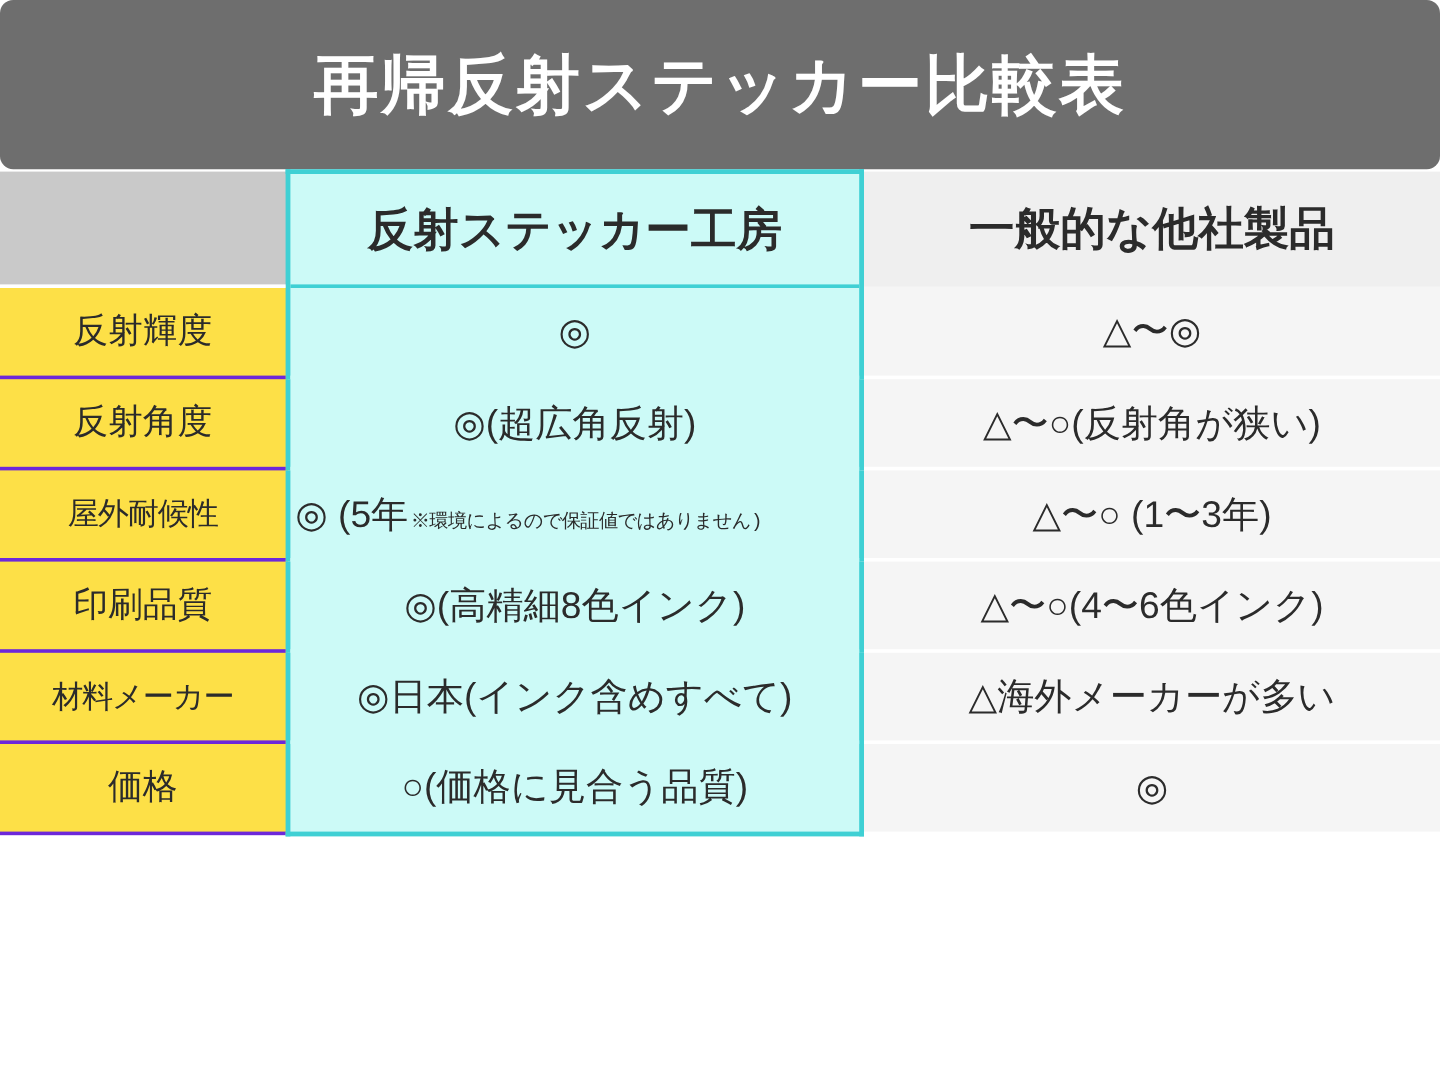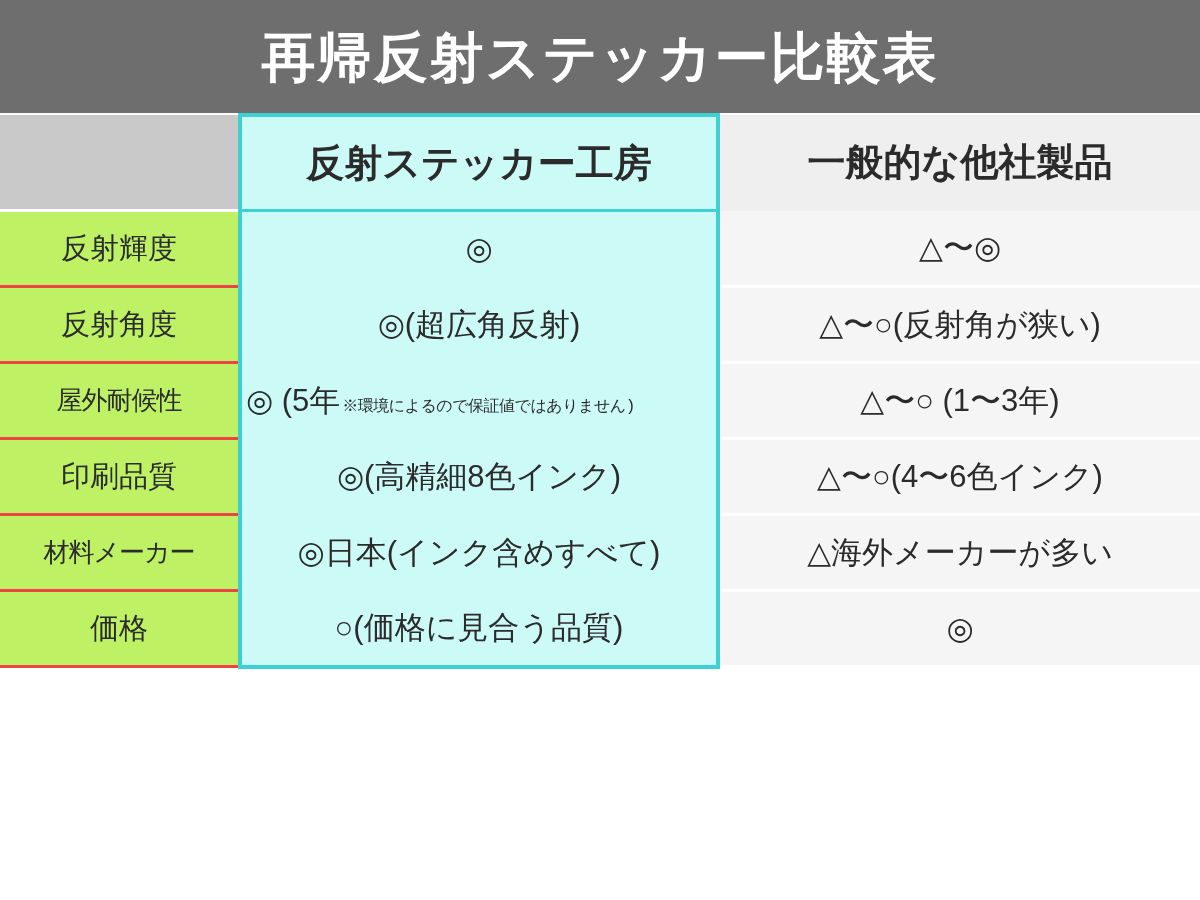--- a/index.html
+++ b/index.html
@@ -16,25 +16,26 @@
 
   .sheet {
     width: 1200px;
     height: 900px;
     position: relative;
     box-sizing: border-box;
   }
 
   
   .title-bar {
-    height: 113px;
+    height: 141px;
     background: #6e6e6e;
     display: flex;
     align-items: center;
     justify-content: center;
+    border-radius: 11px;
   }
   .title-bar .title-text {
     color: #ffffff;
     font-size: 54px;
     font-weight: bold;
     letter-spacing: 2px;
     line-height: 1;
   }
 
   
@@ -74,24 +75,24 @@
   .hdr-other {
     background: #efefef;
     height: 92px;
     color: #2b2b2b;
     font-size: 38px;
     font-weight: bold;
   }
 
   
   td.label {
-    background: #bef264;
+    background: #fde047;
     color: #2b2b2b;
     font-size: 29px;
-    border-bottom: 3px solid #ef4444;
+    border-bottom: 3px solid #6d28d9;
     line-height: 1.1;
   }
   td.label.squeeze { font-size: 26px; letter-spacing: -1px; }
 
   td.ours {
     background: #ccfaf7;
     color: #2b2b2b;
     font-size: 31px;
     border-left: 4px solid #3fd0d4;
     border-right: 4px solid #3fd0d4;

